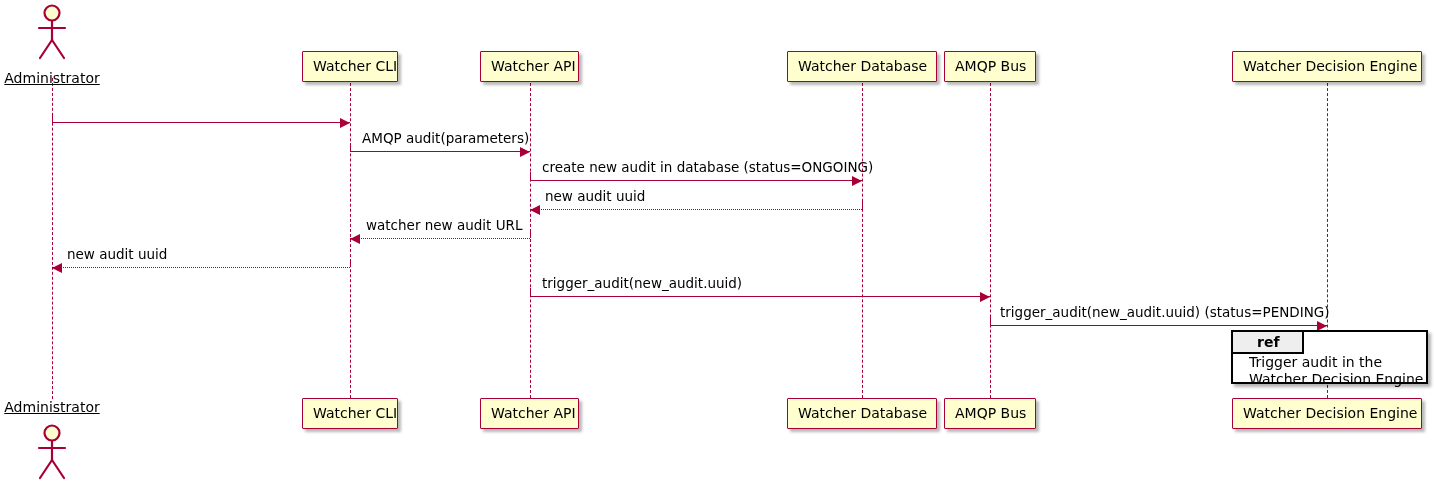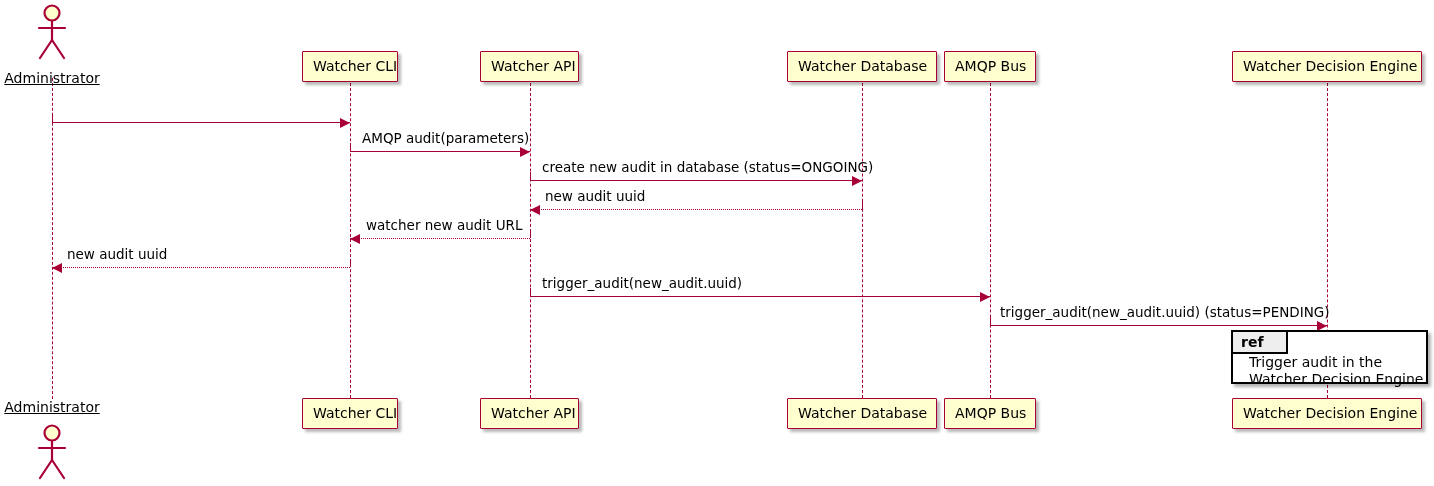--- a/index.html
+++ b/index.html
@@ -90,21 +90,21 @@
     box-shadow: 3px 3px 3px rgba(0,0,0,0.30);
   }
   .ref-tab {
     position: absolute;
     left: 0;
     top: 0;
     height: 20px;
     background: #EEEEEE;
     border-right: 2px solid #000000;
     border-bottom: 2px solid #000000;
-    padding: 0 22px 0 8px;
+    padding: 0 22px 0 24px;
     font-size: 14px;
     font-weight: bold;
     line-height: 20px;
     color: #000000;
   }
   .ref-tab-cut {
     position: absolute;
     width: 0;
     height: 0;
   }

